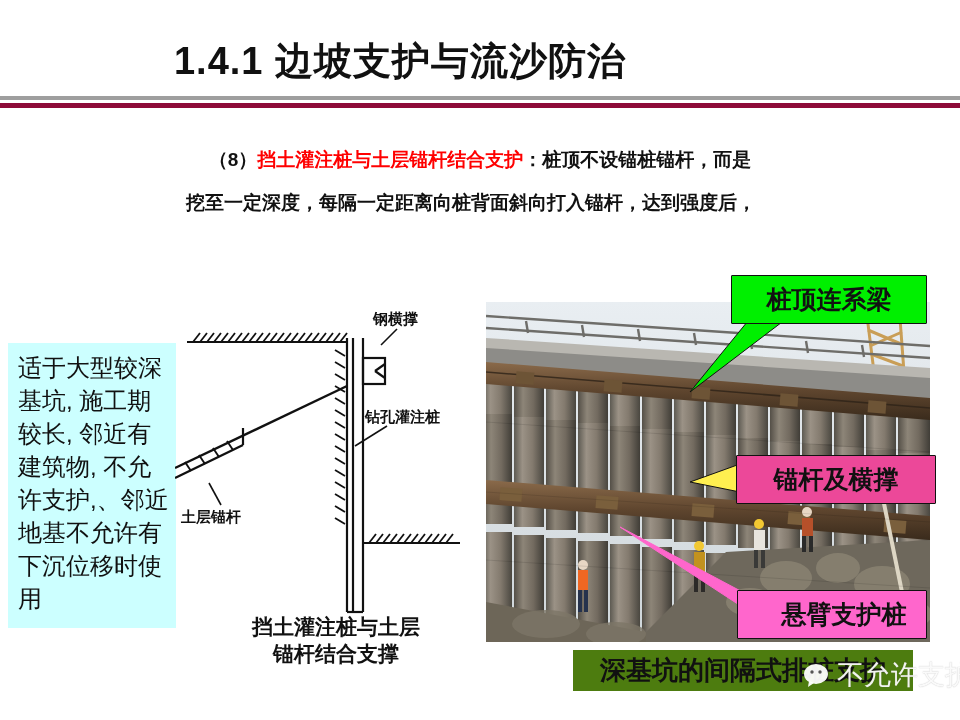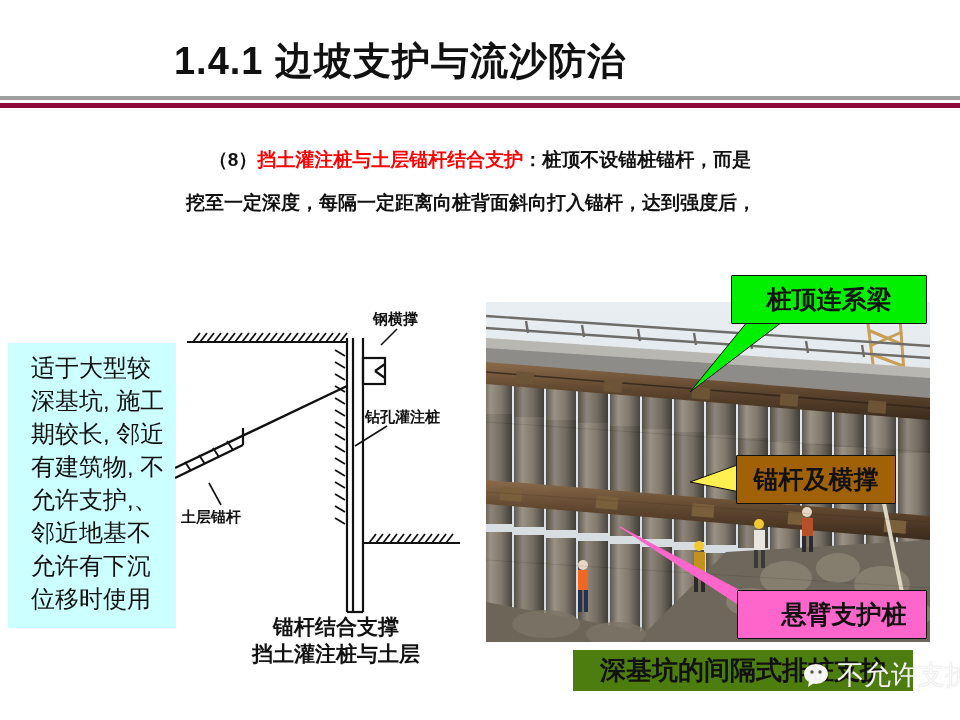--- a/index.html
+++ b/index.html
@@ -68,21 +68,21 @@
 
   
   #left-note {
     position: absolute;
     left: 8px;
     top: 343px;
     width: 168px;
     height: 285px;
     background: #ccffff;
     box-sizing: border-box;
-    padding: 8px 6px 0 23px;
+    padding: 8px 6px 0 10px;
     font-size: 24px;
     line-height: 33px;
     color: #111111;
     font-weight: 500;
     overflow: hidden;
   }
 
   
   #diagram {
     position: absolute;
@@ -129,22 +129,22 @@
     justify-content: center;
     box-sizing: border-box;
     z-index: 6;
   }
   #callout-green {
     left: 731px; top: 275px; width: 196px; height: 49px;
     background: #00f000;
     font-size: 25px;
   }
   #callout-yellow {
-    left: 736px; top: 455px; width: 160px; height: 49px;
-    background: #a16207;
+    left: 736px; top: 455px; width: 200px; height: 49px;
+    background: #ec4899;
     font-size: 25px;
   }
   #callout-pink {
     left: 737px; top: 590px; width: 190px; height: 49px;
     background: #ff66cc;
     font-size: 25px;
     padding-left: 24px;
   }
   .callout-tail { position: absolute; z-index: 5; }
 
@@ -290,22 +290,22 @@
       <line x1="34" y1="183" x2="46" y2="205" stroke-width="1.6"></line>
     </g>
     <g font-family="Liberation Sans, DejaVu Sans, sans-serif" font-size="15" font-weight="700" fill="#111">
       <text x="198" y="24">钢横撑</text>
       <text x="190" y="122">钻孔灌注桩</text>
       <text x="6" y="222">土层锚杆</text>
     </g>
   </svg>
 </div>
 <div id="diagram-caption">
+  <span>挡土灌注桩与土层</span>
   <span>锚杆结合支撑</span>
-  <span>挡土灌注桩与土层</span>
 </div>
 
 <div id="photo">
   <svg width="444" height="340" viewBox="0 0 444 340" xmlns="http://www.w3.org/2000/svg">
     <defs>
       <linearGradient id="skyg" x1="0" y1="0" x2="0" y2="1">
         <stop offset="0%" stop-color="#e9eef2"></stop>
         <stop offset="100%" stop-color="#cfd6da"></stop>
       </linearGradient>
       <linearGradient id="pileg" x1="0" y1="0" x2="1" y2="0">

